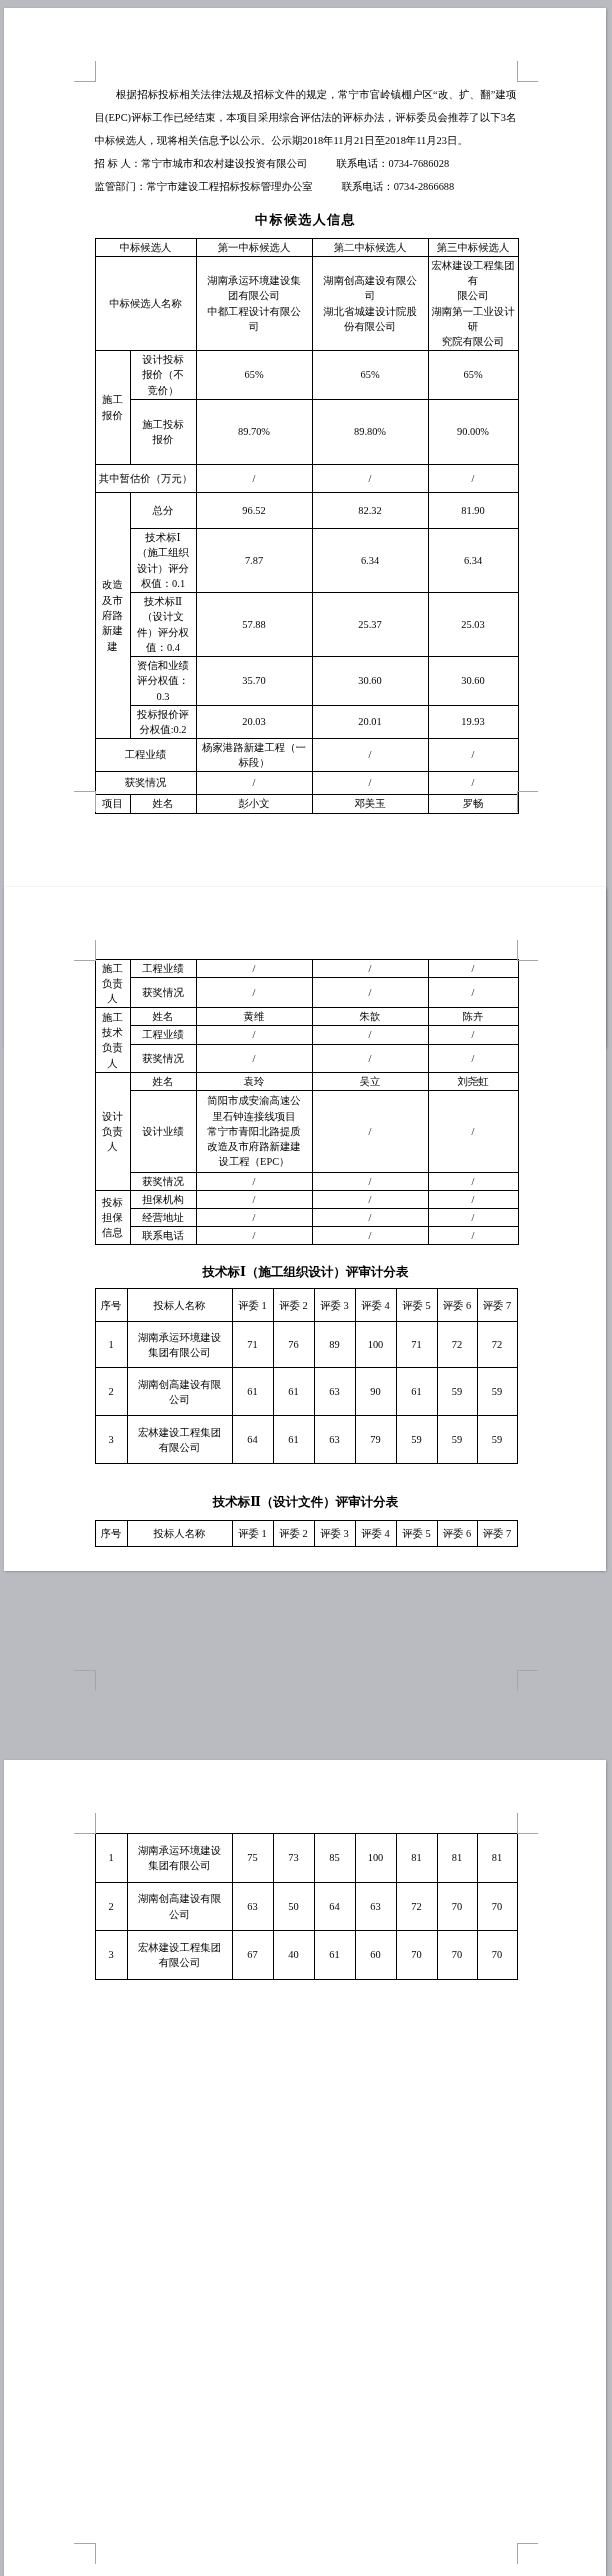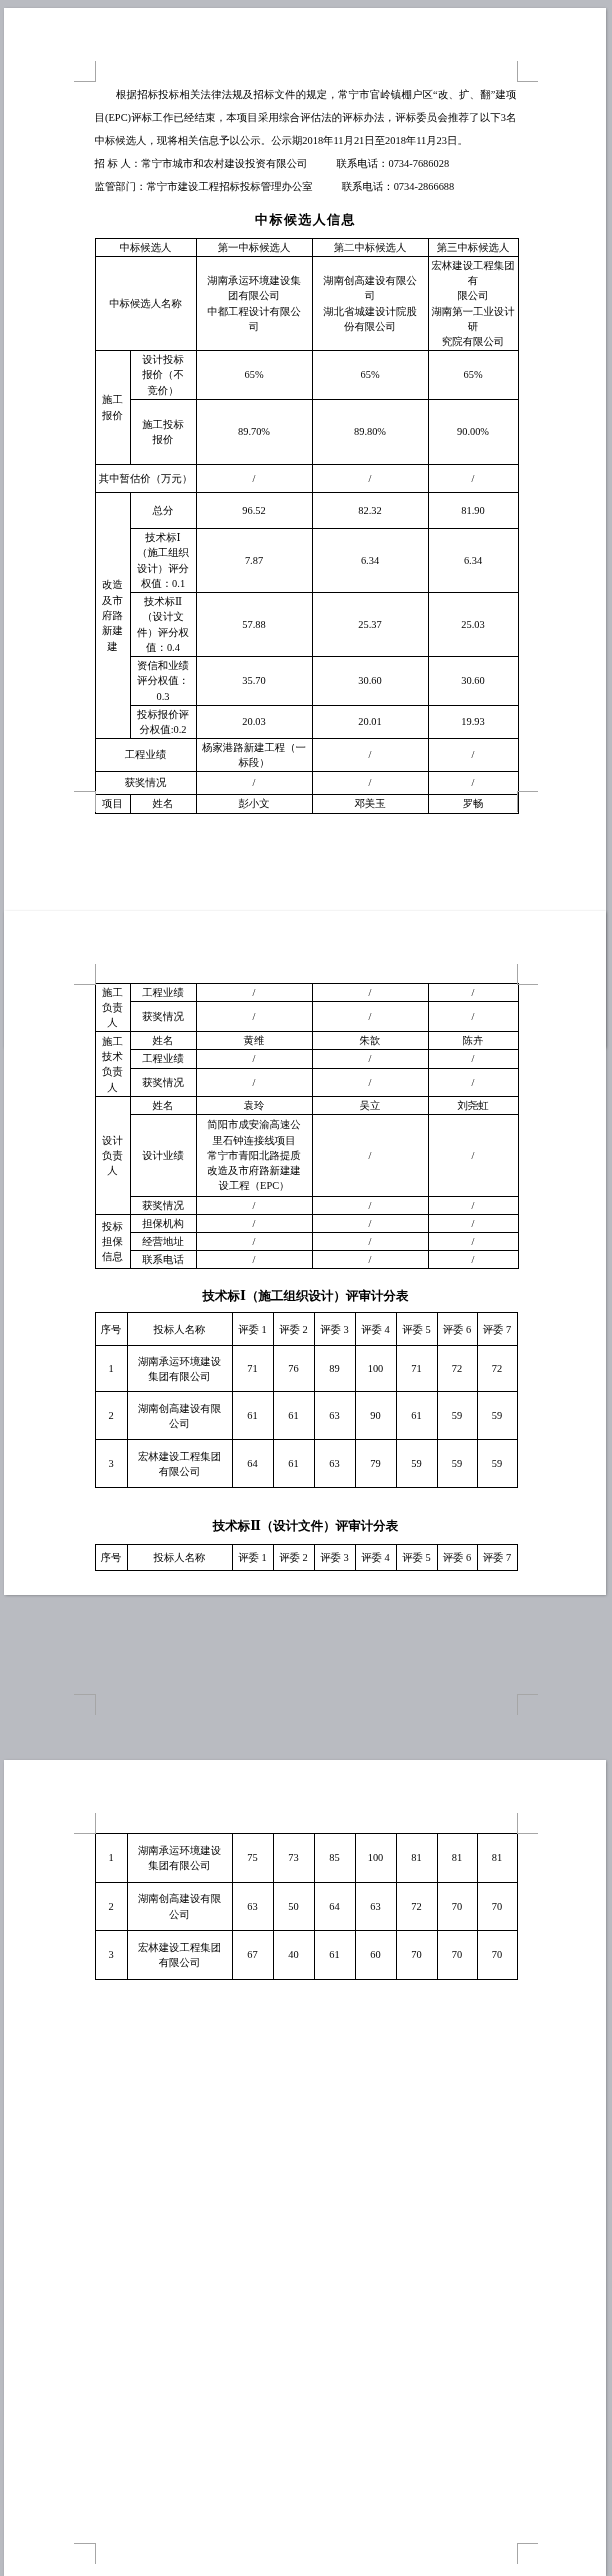--- a/index.html
+++ b/index.html
@@ -12,21 +12,21 @@
     color: #000;
   }
   .page {
     position: absolute;
     left: 3.5px;
     width: 602px;
     background: #ffffff;
     box-shadow: 0.7px 1.4px 2.8px rgba(0,0,0,.38);
   }
   #page1 { top: 8px;   height: 1040px; }
-  #page2 { top: 911px; height: 684px; }
+  #page2 { top: 887px; height: 684px; }
   #page3 { top: 1760px; height: 816px; }
 
   
   .mk { position: absolute; background: #a6a6a6; }
   .mkv { width: 0.7px; height: 21px; }
   .mkh { height: 0.7px; width: 21px; }
   .mk.tl-v { left: 91px; top: 53px; }   .mk.tl-h { left: 70px; top: 73px; }
   .mk.tr-v { left: 513px; top: 53px; }   .mk.tr-h { left: 513px; top: 73px; }
   .mk.bl-v { left: 91px; top: 783px; } .mk.bl-h { left: 70px; top: 783px; }
   .mk.br-v { left: 513px; top: 783px; } .mk.br-h { left: 513px; top: 783px; }

